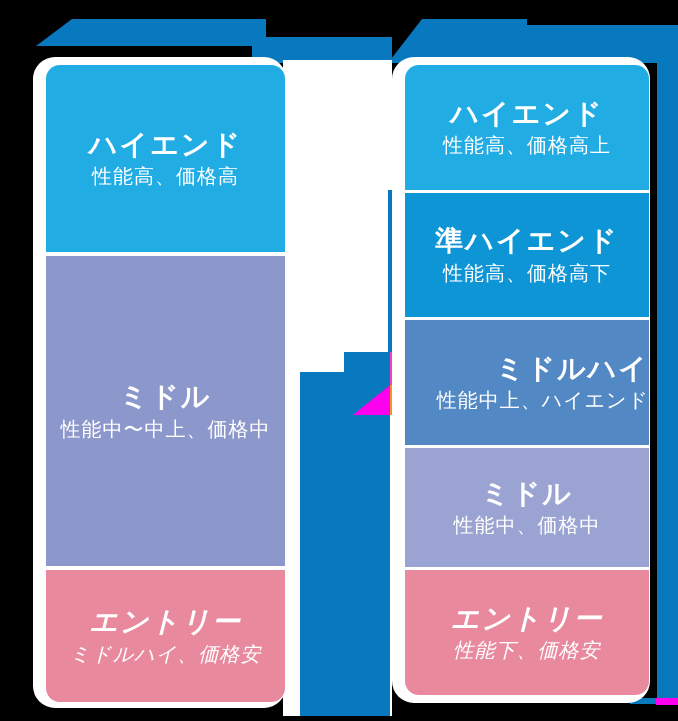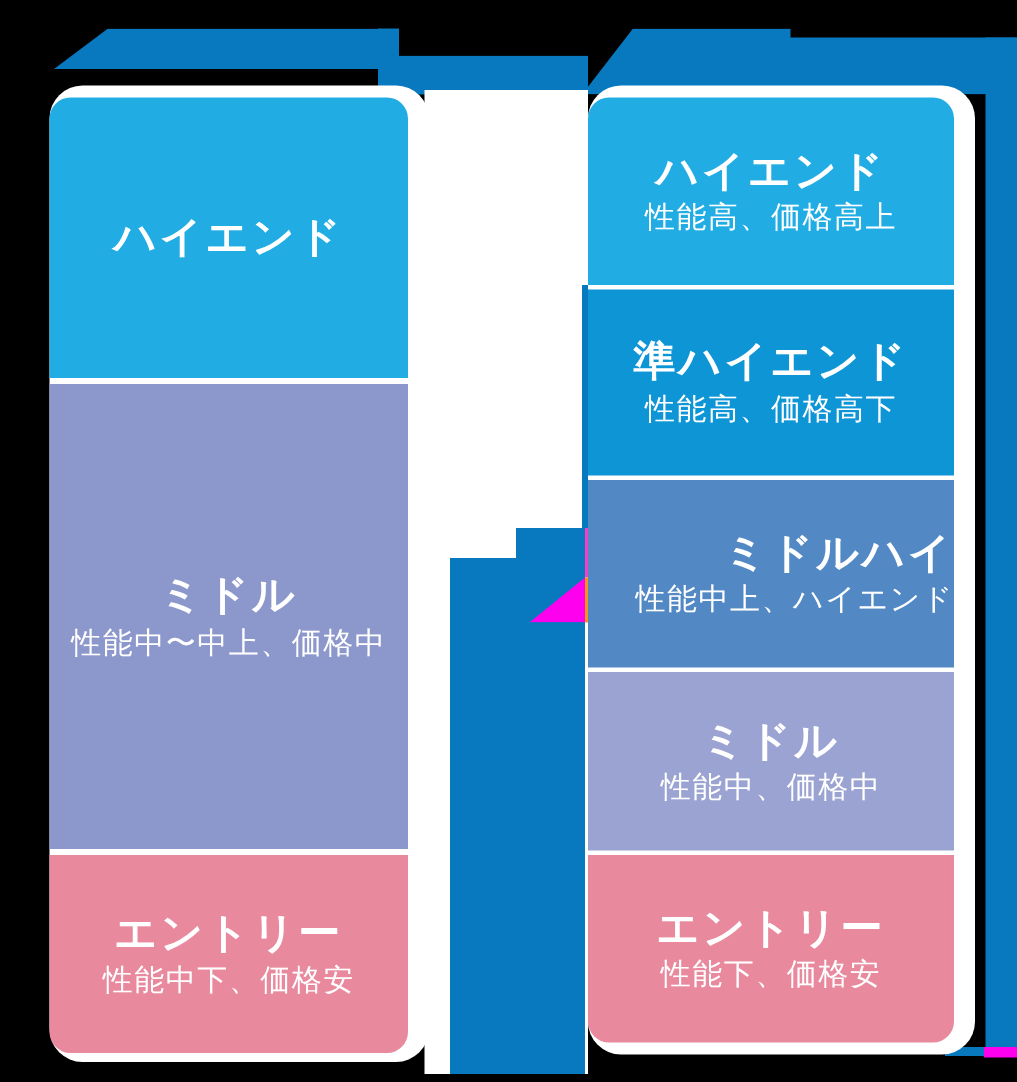--- a/index.html
+++ b/index.html
@@ -38,27 +38,27 @@
   }
   .bottom-blue-strip{left:630px;top:698px;width:26px;height:6px;}
   .bottom-magenta-strip{left:656px;top:698px;width:22px;height:7px;}
   
   .panel{
     position:absolute;background:#fff;border-radius:22px;
   }
   .panel-left{left:33px;top:57px;width:253px;height:651px;}
   .panel-right{left:392px;top:57px;width:258px;height:646px;}
   .sec{
-    position:absolute;left:0;display:flex;flex-direction:column;
+    position:absolute;left:13px;display:flex;flex-direction:column;
     align-items:center;justify-content:center;text-align:center;color:#fff;
   }
   .panel-left .sec{width:239px;}
   .panel-right .sec{width:244px;}
   .sec.first{border-radius:14px 14px 0 0;}
-  .sec.last{border-radius:0 0 14px 14px;}
+  .sec.last{border-radius:0 0 14px 14px;font-style:italic;}
   .sec .title{font-weight:bold;font-size:28px;letter-spacing:2px;line-height:1.15;}
   .sec .subtitle{font-size:20px;margin-top:3px;letter-spacing:1px;line-height:1.2;}
   
   .L0{top:8px;height:187px;}
   .L1{top:199px;height:310px;}
   .L2{top:513px;height:132px;}
   
   .R0{top:8px;height:125px;}
   .R1{top:136px;height:124px;}
   .R2{top:263px;height:125px;}
@@ -82,28 +82,29 @@
   <div class="abs pink-strip" style="background: rgb(242, 63, 195);"></div>
   <div class="abs orange-strip" style="background: rgb(247, 148, 29);"></div>
   <div class="abs arrow-frag" style="background: rgb(8, 120, 191);"></div>
   <div class="abs magenta-tri" style="background: rgb(255, 0, 238);"></div>
   <div class="abs bottom-blue-strip" style="background: rgb(8, 120, 191);"></div>
   <div class="abs bottom-magenta-strip" style="background: rgb(255, 0, 238);"></div>
 
   <div class="panel panel-left">
     <div class="sec first L0" style="background: rgb(33, 173, 228);">
       <div class="title">ハイエンド</div>
+      <div class="subtitle">性能高、価格高</div>
     </div>
     <div class="sec L1" style="background: rgb(140, 151, 203);">
       <div class="title">ミドル</div>
       <div class="subtitle">性能中〜中上、価格中</div>
     </div>
     <div class="sec last L2" style="background: rgb(232, 137, 158);">
       <div class="title">エントリー</div>
-      <div class="subtitle">性能中下、価格安</div>
+      <div class="subtitle">ミドルハイ、価格安</div>
     </div>
   </div>
 
   <div class="panel panel-right">
     <div class="sec first R0" style="background: rgb(33, 173, 228);">
       <div class="title">ハイエンド</div>
       <div class="subtitle">性能高、価格高上</div>
     </div>
     <div class="sec R1" style="background: rgb(13, 149, 214);">
       <div class="title">準ハイエンド</div>

